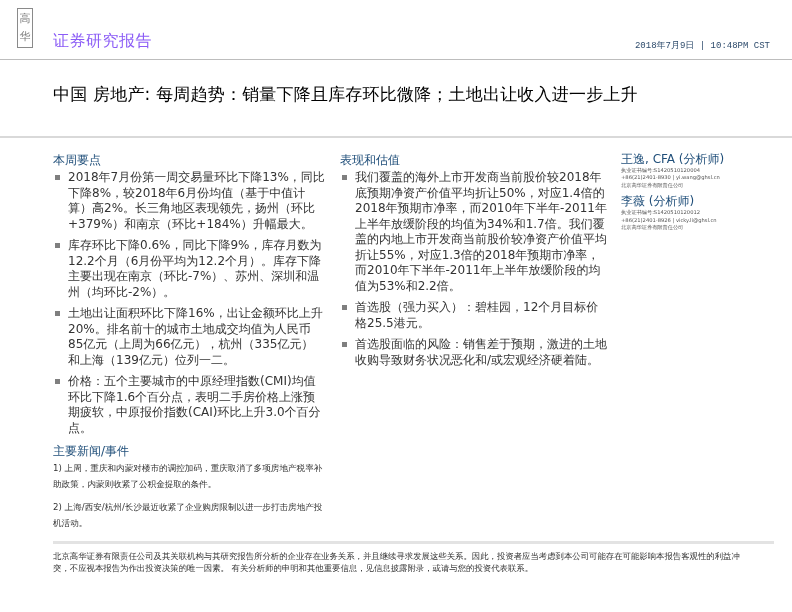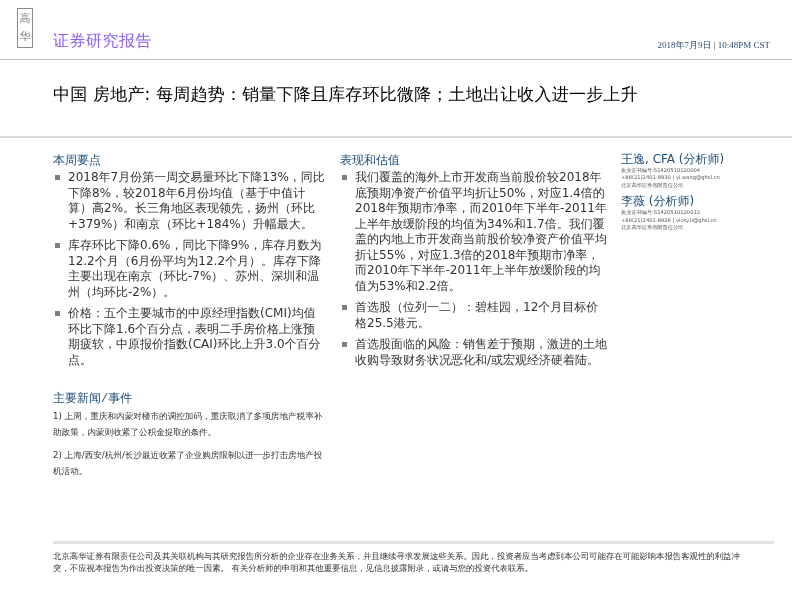--- a/index.html
+++ b/index.html
@@ -12,42 +12,42 @@
     position:absolute; left:17px; top:8px; width:16px; height:40px;
     border:1px solid #8a8a8a; box-sizing:border-box; display:flex; flex-direction:column;
     align-items:center; justify-content:space-around; padding:1px 0;
   }
   .logo span { font-size:11px; line-height:12px; color:#7a7a7a; font-family:"DejaVu Serif",serif; }
   .brand-title {
     position:absolute; left:53px; top:31px; font-size:16px; color:#8b5cf6; letter-spacing:0.5px;
   }
   .header-date {
     position:absolute; right:22px; top:39px; font-size:9px; color:#2c4a6b;
-    font-family:Liberation Serif, serif;
+    font-family:Liberation Mono, monospace;
   }
   .rule-top { position:absolute; left:0; right:0; top:59px; height:1px; background:#bdbdbd; }
   .main-title {
     position:absolute; left:53px; top:83px; font-size:17px; color:#000000; letter-spacing:0.2px;
     white-space:nowrap;
   }
   .rule-mid { position:absolute; left:0; right:0; top:136px; height:2px; background:#d9d9d9; }
   .col { position:absolute; top:153px; }
   .col-left { left:53px; width:272px; }
   .col-mid { left:340px; width:268px; }
   .col-right { left:621px; width:160px; }
   .sec-title { font-size:12px; color:#1f4e79; margin-bottom:3px; line-height:14px; }
   ul.bullets { list-style:none; margin:0; padding:0; }
   ul.bullets li {
     position:relative; padding-left:15px; font-size:12px; line-height:15.5px; color:#333;
     margin-bottom:6px;
   }
   ul.bullets li .sq {
     position:absolute; left:2px; top:5px; width:5px; height:5px; background:#7f7f7f;
   }
-  .news-title { margin-top:24px;font-family:Liberation Mono, monospace; }
+  .news-title { margin-top:8px; }
   .news p { margin:0 0 8px 0; font-size:8.6px; line-height:15.5px; color:#333; }
   .analyst { margin-bottom:6px; }
   .analyst .name { font-size:12px; color:#1f4e79; line-height:12px; margin-bottom:2px; }
   .analyst .line { font-size:5.2px; line-height:7.4px; color:#555; white-space:nowrap; }
   .rule-foot { position:absolute; left:53px; right:18px; top:541px; height:3px; background:#e3e3e3; }
   .footer {
     position:absolute; left:53px; width:690px; top:550px; font-size:8.4px; line-height:12.2px; color:#333;
   }
 </style>
 </head>
@@ -62,34 +62,35 @@
 <div class="rule-top"></div>
 
 <div class="main-title">中国 房地产: 每周趋势：销量下降且库存环比微降；土地出让收入进一步上升</div>
 <div class="rule-mid"></div>
 
 <div class="col col-left">
   <div class="sec-title">本周要点</div>
   <ul class="bullets">
     <li><span class="sq"></span><span>2018年7月份第一周交易量环比下降13%，同比下降8%，较2018年6月份均值（基于中值计算）高2%。长三角地区表现领先，扬州（环比+379%）和南京（环比+184%）升幅最大。</span></li>
     <li><span class="sq"></span><span>库存环比下降0.6%，同比下降9%，库存月数为12.2个月（6月份平均为12.2个月）。库存下降主要出现在南京（环比-7%）、苏州、深圳和温州（均环比-2%）。</span></li>
+    <li><span class="sq"></span><span>土地出让面积环比下降16%，出让金额环比上升20%。排名前十的城市土地成交均值为人民币85亿元（上周为66亿元），杭州（335亿元）和上海（139亿元）位列一二。</span></li>
     <li><span class="sq"></span><span>价格：五个主要城市的中原经理指数(CMI)均值环比下降1.6个百分点，表明二手房价格上涨预期疲软，中原报价指数(CAI)环比上升3.0个百分点。</span></li>
   </ul>
   <div class="sec-title news-title">主要新闻/事件</div>
   <div class="news">
     <p>1) 上周，重庆和内蒙对楼市的调控加码，重庆取消了多项房地产税率补助政策，内蒙则收紧了公积金提取的条件。</p>
     <p>2) 上海/西安/杭州/长沙最近收紧了企业购房限制以进一步打击房地产投机活动。</p>
   </div>
 </div>
 
 <div class="col col-mid">
   <div class="sec-title">表现和估值</div>
   <ul class="bullets">
     <li><span class="sq"></span><span>我们覆盖的海外上市开发商当前股价较2018年底预期净资产价值平均折让50%，对应1.4倍的2018年预期市净率，而2010年下半年-2011年上半年放缓阶段的均值为34%和1.7倍。我们覆盖的内地上市开发商当前股价较净资产价值平均折让55%，对应1.3倍的2018年预期市净率，而2010年下半年-2011年上半年放缓阶段的均值为53%和2.2倍。</span></li>
-    <li><span class="sq"></span><span>首选股（位列一二）：碧桂园，12个月目标价格25.5港元。</span></li>
+    <li><span class="sq"></span><span>首选股（强力买入）：碧桂园，12个月目标价格25.5港元。</span></li>
     <li><span class="sq"></span><span>首选股面临的风险：销售差于预期，激进的土地收购导致财务状况恶化和/或宏观经济硬着陆。</span></li>
   </ul>
 </div>
 
 <div class="col col-right">
   <div class="analyst">
     <div class="name">王逸, CFA (分析师)</div>
     <div class="line">执业证书编号:S1420510120004</div>
     <div class="line">+86(21)2401-8930 | yi.wang@ghsl.cn</div>
     <div class="line">北京高华证券有限责任公司</div>

